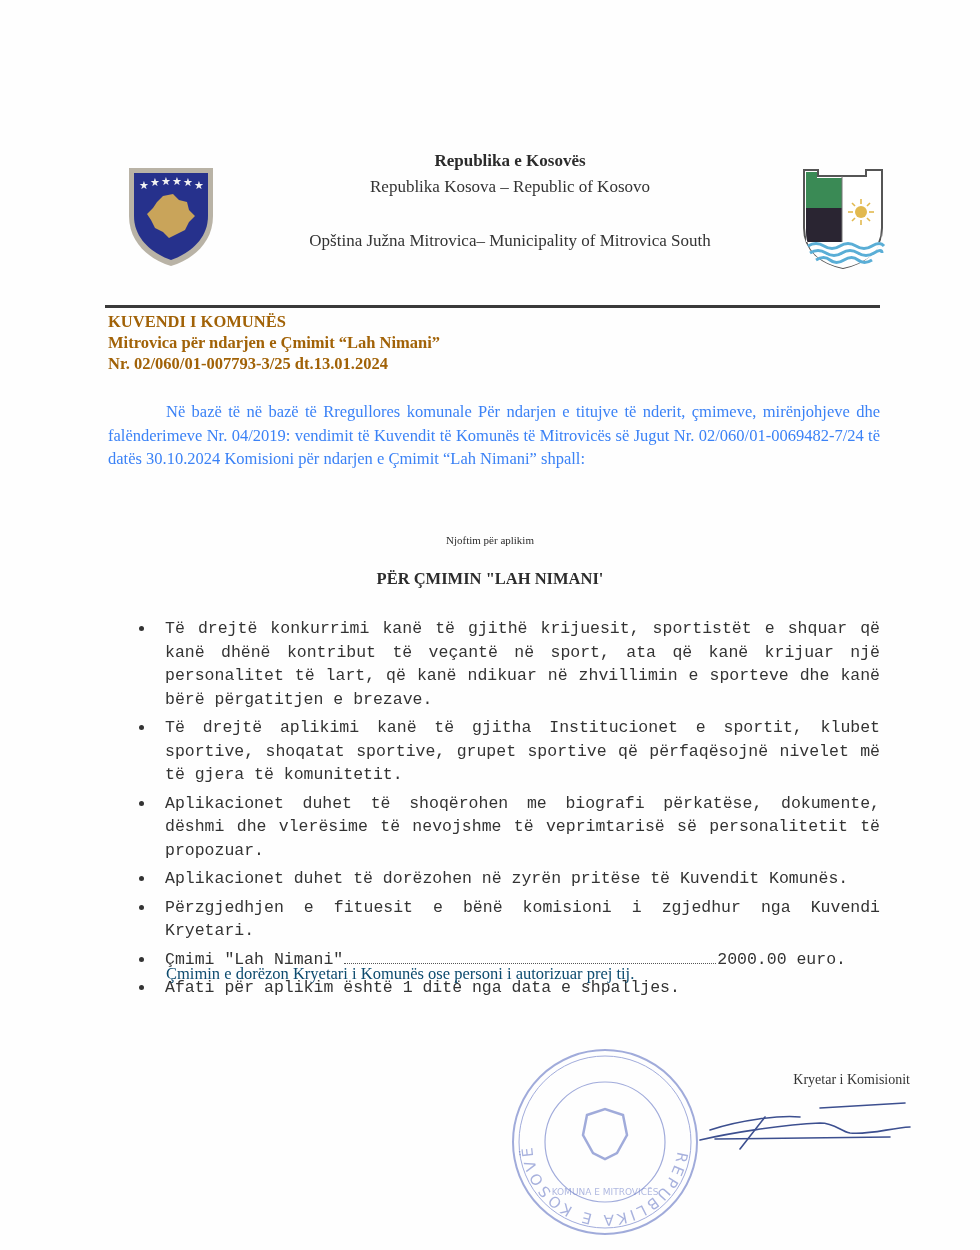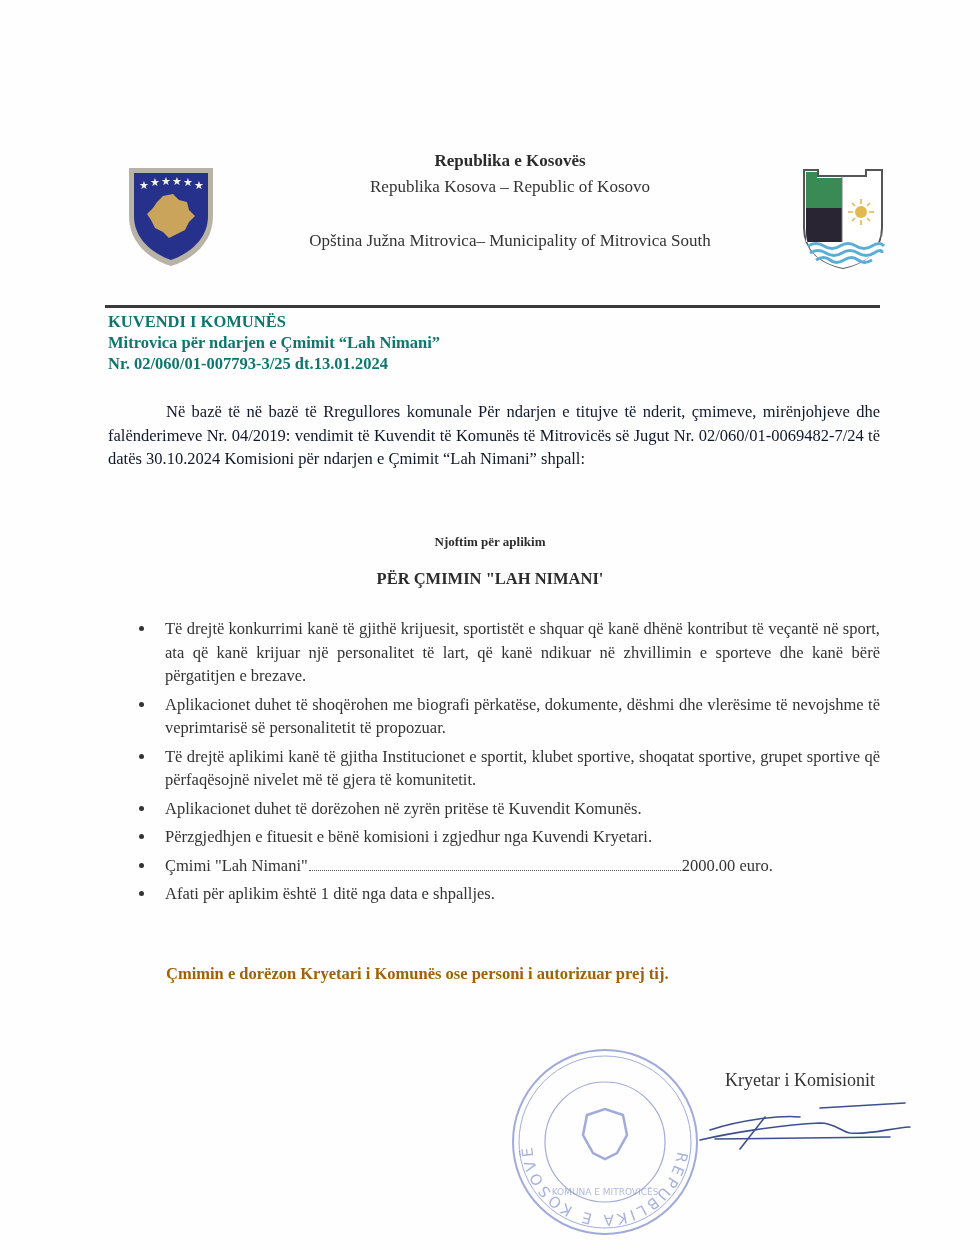--- a/index.html
+++ b/index.html
@@ -61,43 +61,43 @@
       border-top: 3px solid #3a3a3a;
     }
 
     
     .ref-block {
       position: absolute;
       left: 108px; top: 311px;
       font-weight: bold;
       font-size: 16.5px;
       line-height: 21px;
-      color: #0f766e;
+      color: #a16207;
     }
 
     
     .intro {
       position: absolute;
       left: 108px; top: 400px;
       width: 772px;
       font-size: 16.5px;
       line-height: 23.5px;
       text-align: justify;
       text-indent: 58px;
-      color: #0f172a;
+      color: #3b82f6;
     }
 
     
     .title1 {
       position: absolute;
       left: 0; top: 534px;
       width: 980px;
       text-align: center;
-      font-weight: bold;
-      font-size: 13px;
+      font-weight: normal;
+      font-size: 11px;
       color: #2c2c2c;
     }
     .title2 {
       position: absolute;
       left: 0; top: 569px;
       width: 980px;
       text-align: center;
       font-weight: bold;
       font-size: 16.5px;
       color: #2c2c2c;
@@ -113,20 +113,21 @@
       list-style: none;
       font-size: 16.5px;
       line-height: 23.5px;
       color: #333;
     }
     .bullets li {
       position: relative;
       padding-left: 57px;
       margin-bottom: 5px;
       text-align: justify;
+      font-family: Liberation Mono, monospace;
     }
     .bullets li .dot {
       position: absolute;
       left: 31px; top: 9px;
       width: 5px; height: 5px;
       border-radius: 50%;
       background: #333;
     }
     .prize-row {
       display: flex;
@@ -137,37 +138,37 @@
       width: 372px;
       border-bottom: 1.5px dotted #555;
       margin: 0 1px 4px 1px;
       height: 0;
     }
 
     
     .closing {
       position: absolute;
       left: 166px; top: 964px;
-      font-weight: bold;
-      font-size: 16.5px;
-      color: #a16207;
+      font-weight: normal;
+      font-size: 16.5px;
+      color: #0c4a6e;
     }
 
     
     .stamp {
       position: absolute;
       left: 505px; top: 1045px;
       width: 200px; height: 195px;
     }
     .sig-block {
       position: absolute;
       left: 690px; top: 1068px;
       width: 220px;
-      text-align: center;
-      font-size: 18px;
+      text-align: right;
+      font-size: 14px;
       line-height: 24px;
       color: #333;
     }
     .sig-name {
       display: inline-block;
       text-decoration: underline;
     }
     .sig-scribble {
       position: absolute;
       left: 670px; top: 1095px;
@@ -238,22 +239,22 @@
     <div>Nr. 02/060/01-007793-3/25 dt.13.01.2024</div>
   </div>
 
   <div class="intro">Në bazë të në bazë të Rregullores komunale Për ndarjen e titujve të nderit, çmimeve, mirënjohjeve dhe falënderimeve Nr. 04/2019: vendimit të Kuvendit të Komunës të Mitrovicës së Jugut Nr. 02/060/01-0069482-7/24 të datës 30.10.2024 Komisioni për ndarjen e Çmimit “Lah Nimani” shpall:</div>
 
   <div class="title1">Njoftim për aplikim</div>
   <div class="title2">PËR ÇMIMIN "LAH NIMANI'</div>
 
   <ul class="bullets">
     <li><span class="dot"></span><span>Të drejtë konkurrimi kanë të gjithë krijuesit, sportistët e shquar që kanë dhënë kontribut të veçantë në sport, ata që kanë krijuar një personalitet të lart, që kanë ndikuar në zhvillimin e sporteve dhe kanë bërë përgatitjen e brezave.</span></li>
+    <li><span class="dot"></span><span>Të drejtë aplikimi kanë të gjitha Institucionet e sportit, klubet sportive, shoqatat sportive, grupet sportive që përfaqësojnë nivelet më të gjera të komunitetit.</span></li>
     <li><span class="dot"></span><span>Aplikacionet duhet të shoqërohen me biografi përkatëse, dokumente, dëshmi dhe vlerësime të nevojshme të veprimtarisë së personalitetit të propozuar.</span></li>
-    <li><span class="dot"></span><span>Të drejtë aplikimi kanë të gjitha Institucionet e sportit, klubet sportive, shoqatat sportive, grupet sportive që përfaqësojnë nivelet më të gjera të komunitetit.</span></li>
     <li><span class="dot"></span><span>Aplikacionet duhet të dorëzohen në zyrën pritëse të Kuvendit Komunës.</span></li>
     <li><span class="dot"></span><span>Përzgjedhjen e fituesit e bënë komisioni i zgjedhur nga Kuvendi Kryetari.</span></li>
     <li>
       <span class="dot"></span>
       <div class="prize-row">
         <span>Çmimi "Lah Nimani"</span>
         <span class="leader"></span>
         <span>2000.00 euro.</span>
       </div>
     </li>

